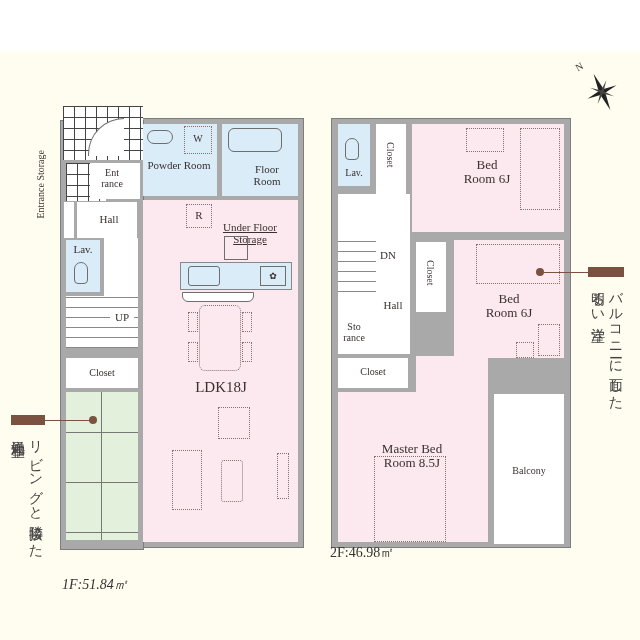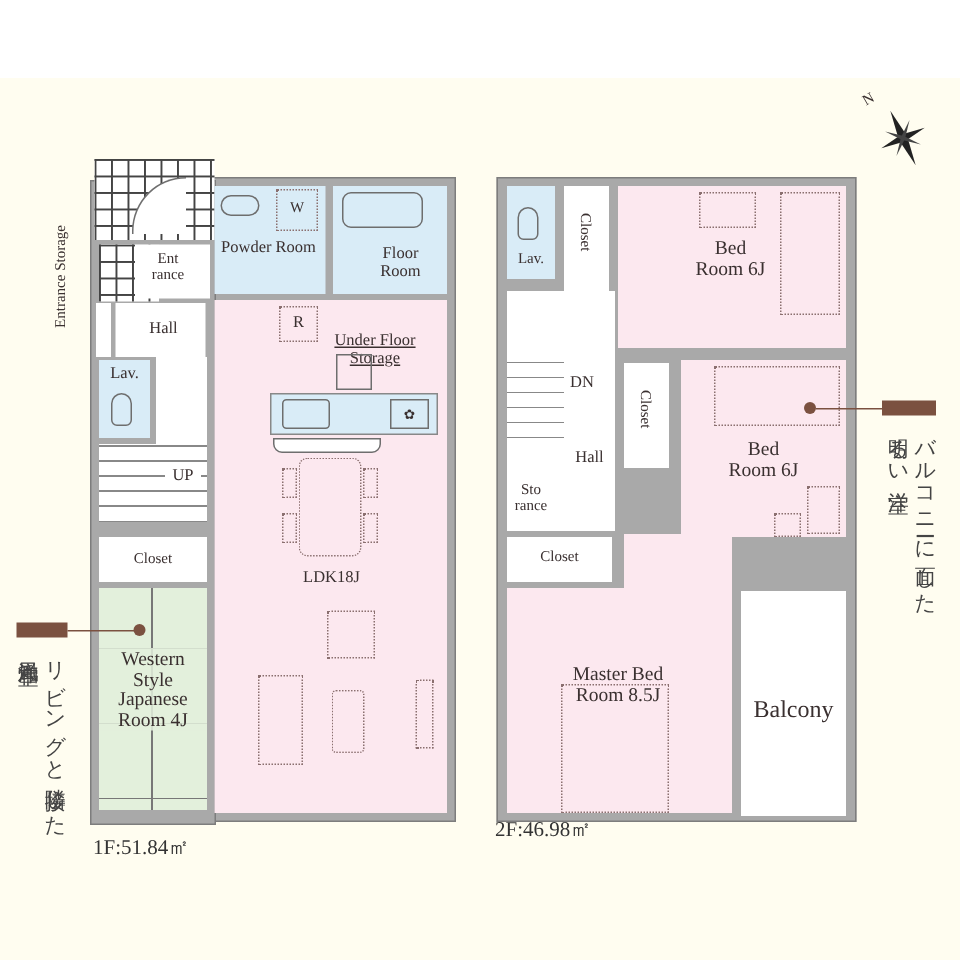--- a/index.html
+++ b/index.html
@@ -8,21 +8,21 @@
   .abs{position:absolute;box-sizing:border-box;}
   .wall{position:absolute;background:#a9a9a9;border:1px solid #7d7d7d;box-sizing:border-box;}
   .room{position:absolute;box-sizing:border-box;}
   .pink{background:#fce8ef;}
   .blue{background:#d9ecf7;}
   .green{background:#e3f0dc;}
   .white{background:#ffffff;}
   .lbl{position:absolute;text-align:center;line-height:1.05;color:#3a3030;white-space:nowrap;}
   .sm{font-size:11px;}
   .md{font-size:13px;}
-  .lg{font-size:11px;}
+  .lg{font-size:15px;}
   .vert{writing-mode:vertical-rl;}
   .jp{font-family:"DejaVu Sans",sans-serif;color:#444;font-size:14px;line-height:1.1;writing-mode:vertical-rl;position:absolute;letter-spacing:1px;}
   .tag{position:absolute;background:#7b5140;}
   .leader{position:absolute;background:#7b5140;height:1px;}
   .dot{position:absolute;width:8px;height:8px;border-radius:50%;background:#7b5140;}
   .furn{position:absolute;border:1px dotted #8a6f6f;box-sizing:border-box;}
   .thin{position:absolute;border:1px solid #6e6e6e;box-sizing:border-box;}
   .tile{background-image:linear-gradient(#444 1px,transparent 1px),linear-gradient(90deg,#444 1px,transparent 1px);background-size:11px 11px;background-color:#fff;}
   .area{position:absolute;font-size:14px;color:#333;}
 </style>
@@ -54,21 +54,20 @@
   <div class="lbl sm" style="left:66px;top:244px;width:34px;">Lav.</div>
   <div class="thin" style="left:74px;top:262px;width:14px;height:22px;border-radius:7px 7px 4px 4px;"></div>
 
   <div class="room white" style="left:66px;top:296px;width:72px;height:52px;background-image:repeating-linear-gradient(0deg,#888 0 1px,transparent 1px 10px);"></div>
   <div class="lbl sm" style="left:110px;top:312px;width:24px;background:#fff;">UP</div>
 
   <div class="room white" style="left:66px;top:358px;width:72px;height:30px;"></div>
   <div class="lbl sm" style="left:66px;top:368px;width:72px;font-size:10px;">Closet</div>
 
   <div class="room green" style="left:66px;top:392px;width:72px;height:148px;background-image:linear-gradient(90deg,transparent 35px,#777 35px,#777 36px,transparent 36px),linear-gradient(#777 1px,transparent 1px);background-size:72px 36px,72px 50px;background-position:0 0,0 40px;"></div>
-  <div class="lbl md" style="left:66px;top:432px;width:72px;white-space:normal;background:rgba(227,240,220,0.85);">Western Style Japanese Room 4J</div>
 
   <div class="room blue" style="left:143px;top:124px;width:74px;height:72px;"></div>
   <div class="thin" style="left:147px;top:130px;width:26px;height:14px;border-radius:7px;"></div>
   <div class="furn" style="left:184px;top:126px;width:28px;height:28px;"></div>
   <div class="lbl sm" style="left:184px;top:134px;width:28px;font-size:10px;">W</div>
   <div class="lbl sm" style="left:146px;top:160px;width:66px;white-space:normal;">Powder Room</div>
 
   <div class="room blue" style="left:222px;top:124px;width:76px;height:72px;"></div>
   <div class="thin" style="left:228px;top:128px;width:54px;height:24px;border-radius:6px;"></div>
   <div class="lbl sm" style="left:246px;top:164px;width:42px;white-space:normal;">Floor Room</div>
@@ -90,21 +89,21 @@
   <div class="furn" style="left:242px;top:312px;width:10px;height:20px;"></div>
   <div class="furn" style="left:242px;top:342px;width:10px;height:20px;"></div>
 
   <div class="lbl lg" style="left:186px;top:380px;width:70px;">LDK18J</div>
 
   <div class="furn" style="left:218px;top:407px;width:32px;height:32px;"></div>
   <div class="furn" style="left:172px;top:450px;width:30px;height:60px;"></div>
   <div class="furn" style="left:221px;top:460px;width:22px;height:42px;border-radius:3px;"></div>
   <div class="furn" style="left:277px;top:453px;width:12px;height:46px;"></div>
 
-  <div class="area" style="left:62px;top:556px;">1F:51.84㎡</div>
+  <div class="area" style="left:62px;top:576px;font-style:italic;">1F:51.84㎡</div>
 
   <div class="tag" style="left:11px;top:415px;width:34px;height:10px;"></div>
   <div class="leader" style="left:45px;top:420px;width:48px;"></div>
   <div class="dot" style="left:89px;top:416px;"></div>
   <div class="jp" style="left:28px;top:430px;">リビングと隣接した</div>
   <div class="jp" style="left:10px;top:430px;">洋風和室</div>
 </div>
 
 <div class="abs" style="left:0;top:0;width:640px;height:640px;">
   <div class="wall" style="left:331px;top:118px;width:240px;height:430px;"></div>
@@ -140,21 +139,21 @@
 
   <div class="room white" style="left:338px;top:358px;width:70px;height:30px;"></div>
   <div class="lbl sm" style="left:338px;top:367px;width:70px;font-size:10px;">Closet</div>
 
   <div class="room pink" style="left:338px;top:392px;width:150px;height:150px;"></div>
   <div class="room pink" style="left:416px;top:356px;width:72px;height:40px;"></div>
   <div class="furn" style="left:374px;top:456px;width:72px;height:86px;"></div>
   <div class="lbl md" style="left:380px;top:442px;width:64px;white-space:normal;">Master Bed Room 8.5J</div>
 
   <div class="room white" style="left:494px;top:394px;width:70px;height:150px;"></div>
-  <div class="lbl sm" style="left:494px;top:466px;width:70px;font-size:16px;">Balcony</div>
+  <div class="lbl sm" style="left:494px;top:466px;width:70px;font-size:10px;">Balcony</div>
 
   <div class="area" style="left:330px;top:544px;">2F:46.98㎡</div>
 
   <div class="dot" style="left:536px;top:268px;"></div>
   <div class="leader" style="left:544px;top:272px;width:46px;"></div>
   <div class="tag" style="left:588px;top:267px;width:36px;height:10px;"></div>
   <div class="jp" style="left:608px;top:282px;">バルコニーに面した</div>
   <div class="jp" style="left:590px;top:282px;">明るい洋室</div>
 </div>
 

